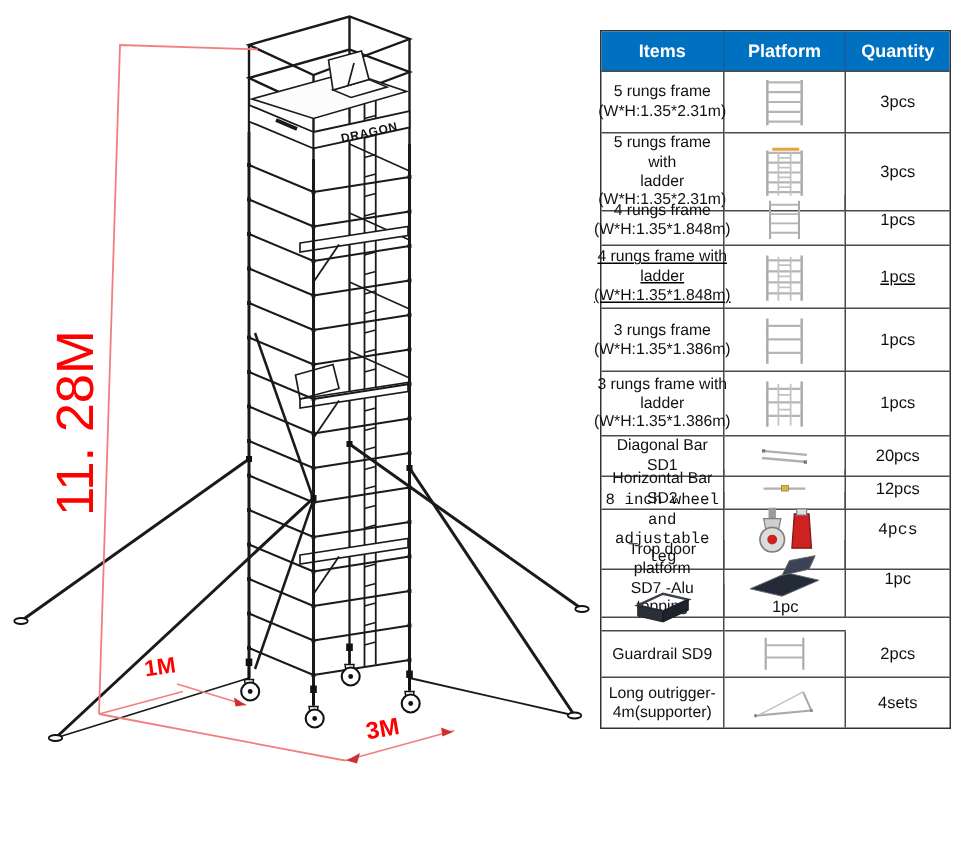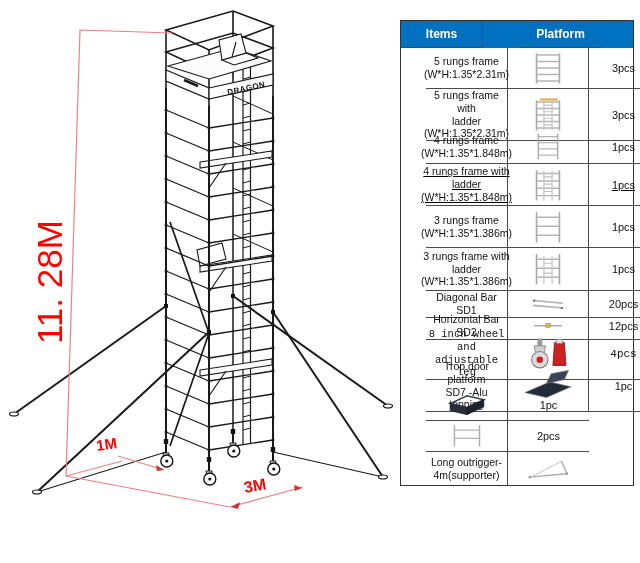--- a/index.html
+++ b/index.html
@@ -1,24 +1,24 @@
 <!DOCTYPE html>
 <html><head>
 <meta charset="utf-8">
 <style>
   html,body{margin:0;padding:0;background:#ffffff;}
   #stage{position:relative;width:640px;height:563px;background:#ffffff;overflow:hidden;
          font-family:"Liberation Sans",sans-serif;}
   #drawing{position:absolute;left:0;top:0;}
   #parts-table{position:absolute;left:400px;top:20px;width:232px;border:1px solid #333;}
-  .thead{display:grid;grid-template-columns:82px 81px 69px;height:27px;gap:37px;}
+  .thead{display:grid;grid-template-columns:82px 81px 69px;height:27px;}
   .thead .tcell{color:#fff;font-weight:bold;font-size:12px;display:flex;align-items:center;
                 justify-content:center;border-right:1px solid #1c5a94;}
   .thead .tcell:last-child{border-right:none;}
-  .trow{display:grid;grid-template-columns:82px 81px 69px;margin-left:25px;}
+  .trow{display:grid;grid-template-columns:82px 81px 69px;}
   .tcell{border-right:1px solid #4a4a4a;border-bottom:1px solid #4a4a4a;box-sizing:border-box;}
   .trow .tcell:last-child{border-right:none;}
   .trow:last-child .tcell{border-bottom:none;}
   .thead .tcell{border-bottom:1px solid #4a4a4a;}
   .c-item{display:flex;align-items:center;justify-content:center;text-align:center;
           font-size:10.5px;line-height:1.22;color:#111;white-space:pre-line;padding:0 2px;}
   .c-pic{display:flex;align-items:center;justify-content:center;overflow:hidden;}
   .c-pic svg{width:58px;height:92%;max-height:36px;}
   .c-qty{display:flex;align-items:center;justify-content:center;font-size:11px;color:#111;}
 </style>
@@ -247,20 +247,21 @@
     </g>
     <text transform="translate(62,344) rotate(-90)" font-size="35" fill="#ff0000">11. 28M</text>
     <text transform="translate(97,451) rotate(-8)" font-size="15" font-weight="bold" fill="#ff0000">1M</text>
     <text transform="translate(245,493) rotate(-10)" font-size="16" font-weight="bold" fill="#ff0000">3M</text>
   </svg>
 
   <div id="parts-table">
     <div class="thead" style="background: rgb(0, 112, 192);">
       <div class="tcell">Items</div>
       <div class="tcell">Platform</div>
+      <div class="tcell">Quantity</div>
     </div>
     <div>
     <div class="trow" style="height: 41px;">
       <div class="tcell c-item">5 rungs frame
 (W*H:1.35*2.31m)</div>
       <div class="tcell c-pic">
         <svg viewBox="0 0 64 44" preserveAspectRatio="xMidYMid meet">
           <use href="#pic-frame5" xlink:href="#pic-frame5"></use>
         </svg>
       </div>
@@ -371,36 +372,38 @@
     <div class="trow" style="height: 32px;">
       <div class="tcell c-pic">
         <svg viewBox="0 0 64 44" preserveAspectRatio="xMidYMid meet">
           <use href="#pic-toe-board" xlink:href="#pic-toe-board"></use>
         </svg>
       </div>
       <div class="tcell c-qty">1pc</div>
     </div>
 
     <div class="trow" style="height: 31px;">
+      <div class="tcell c-item">Guardrail SD9</div>
       <div class="tcell c-pic">
         <svg viewBox="0 0 64 44" preserveAspectRatio="xMidYMid meet">
           <use href="#pic-guardrail" xlink:href="#pic-guardrail"></use>
         </svg>
       </div>
       <div class="tcell c-qty">2pcs</div>
     </div>
 
     <div class="trow" style="height: 33px;">
       <div class="tcell c-item">Long outrigger-
 4m(supporter)</div>
       <div class="tcell c-pic">
         <svg viewBox="0 0 64 44" preserveAspectRatio="xMidYMid meet">
           <use href="#pic-outrigger" xlink:href="#pic-outrigger"></use>
         </svg>
       </div>
+      <div class="tcell c-qty">4sets</div>
     </div>
   </div>
   </div>
 
   <svg width="0" height="0" style="position:absolute">
     <defs>
       <g id="pic-frame-base" stroke="#a9a9a9" stroke-width="2" fill="none">
         <line x1="18" y1="4" x2="18" y2="41"></line>
           <line x1="46" y1="4" x2="46" y2="41"></line>
       </g>

